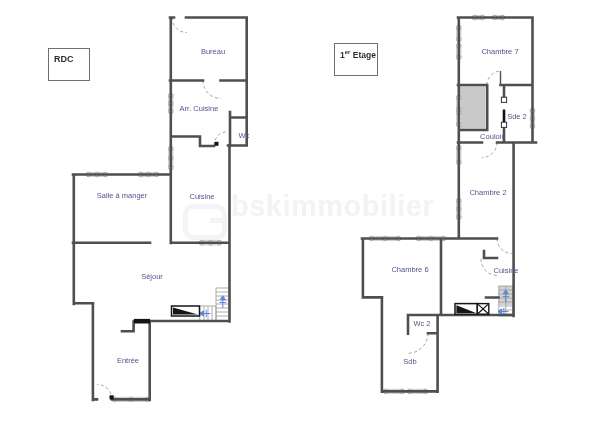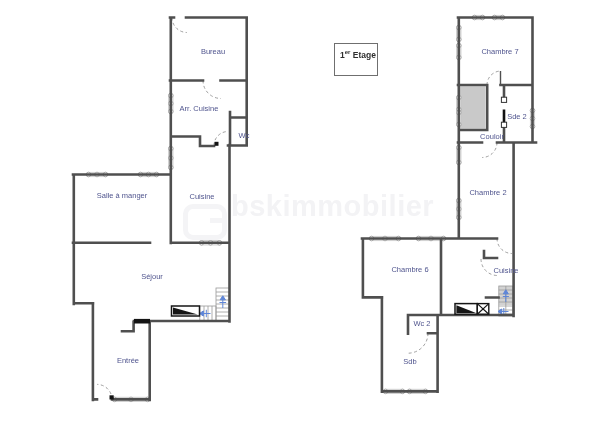--- a/index.html
+++ b/index.html
@@ -201,20 +201,23 @@
     <g>
       <rect x="171.5" y="306" width="28" height="10" fill="#fff" stroke="#161616" stroke-width="1.5"></rect>
       <polygon points="173,307.6 173,314.6 197.8,314.6" fill="#161616"></polygon>
       <rect x="455" y="303.6" width="22.3" height="10.6" fill="#fff" stroke="#161616" stroke-width="1.5"></rect>
       <polygon points="456.4,305.2 456.4,313 476,313" fill="#161616"></polygon>
       <rect x="477.3" y="303.6" width="11.5" height="10.6" fill="#fff" stroke="#161616" stroke-width="1.4"></rect>
       <path d="M477.3 303.6 L488.8 314.2 M488.8 303.6 L477.3 314.2" stroke="#161616" stroke-width="1.2"></path>
     </g>
   </svg>
 
+  <div id="box-rdc" class="floor-box">
+    <span>RDC</span>
+  </div>
   <div id="box-etage" class="floor-box">
     <span>1</span><sup>er</sup><span> Etage</span>
   </div>
 
   <div class="room-label" style="left:213px;top:52px">Bureau</div>
   <div class="room-label" style="left:199px;top:109px">Arr. Cuisine</div>
   <div class="room-label" style="left:244px;top:136px">Wc</div>
   <div class="room-label" style="left:122px;top:196px">Salle à manger</div>
   <div class="room-label" style="left:202px;top:197px">Cuisine</div>
   <div class="room-label" style="left:152px;top:277px">Séjour</div>

